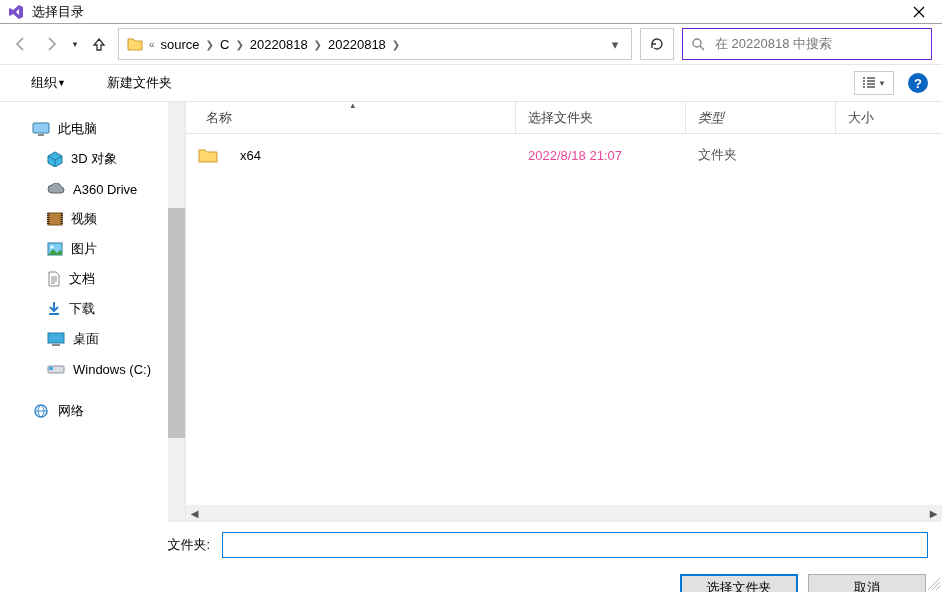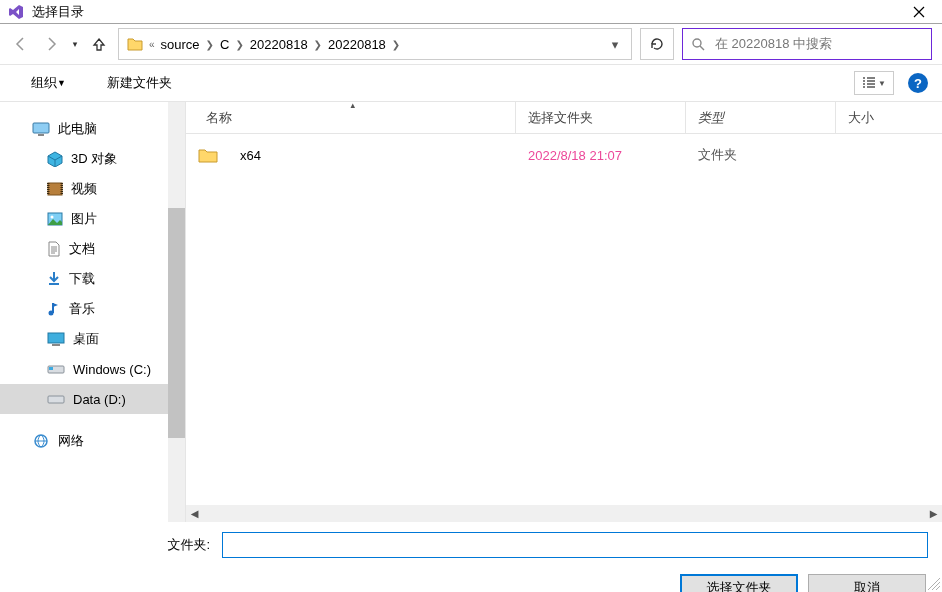--- a/index.html
+++ b/index.html
@@ -173,20 +173,28 @@
       <span>
           <svg width="16" height="16" viewBox="0 0 16 16">
             <path d="M8 1 L15 5 L15 12 L8 16 L1 12 L1 5 Z" fill="#3fb5e2" stroke="#2178a3"></path>
             <path d="M1 5 L8 9 L15 5 M8 9 L8 16" stroke="#2178a3" fill="none"></path>
           </svg>
         </span>
       <span class="txt">3D 对象</span>
     </div>
     <div class="sbitem level1">
       <span>
+          <svg width="18" height="12" viewBox="0 0 18 12">
+            <path d="M5 10 a4 4 0 0 1 0-8 a5 5 0 0 1 9 2 a3 3 0 0 1 0 6 Z" fill="#9aa5af" stroke="#5a646d"></path>
+          </svg>
+        </span>
+      <span class="txt">A360 Drive</span>
+    </div>
+    <div class="sbitem level1">
+      <span>
           <svg width="16" height="14" viewBox="0 0 16 14">
             <rect x="1" y="1" width="14" height="12" fill="#b77f3c" stroke="#7a521f"></rect>
             <path d="M1 1 L1 13 M15 1 L15 13" stroke="#3a2a12" stroke-width="3" stroke-dasharray="1 1"></path>
           </svg>
         </span>
       <span class="txt">视频</span>
     </div>
     <div class="sbitem level1">
       <span>
           <svg width="16" height="14" viewBox="0 0 16 14">
@@ -210,53 +218,35 @@
       <span>
           <svg width="14" height="16" viewBox="0 0 14 16">
             <path d="M7 1 L7 9 M3 6 L7 10 L11 6" stroke="#2a7ec9" stroke-width="2" fill="none"></path>
             <path d="M2 13 L12 13" stroke="#2a7ec9" stroke-width="2"></path>
           </svg>
         </span>
       <span class="txt">下载</span>
     </div>
     <div class="sbitem level1">
       <span>
-          <svg width="14" height="16" viewBox="0 0 14 16">
-            <path d="M6 2 L6 12" stroke="#1f6fc3" stroke-width="2"></path>
-            <circle cx="4" cy="12" r="2.5" fill="#1f6fc3"></circle>
-            <path d="M6 2 L11 4 L6 6" fill="#1f6fc3"></path>
-          </svg>
-        </span>
-      <span class="txt">音乐</span>
-    </div>
-    <div class="sbitem level1">
-      <span>
           <svg width="18" height="14" viewBox="0 0 18 14">
             <rect x="1" y="1" width="16" height="10" fill="#3faede" stroke="#2178a3"></rect>
             <rect x="5" y="12" width="8" height="2" fill="#888"></rect>
           </svg>
         </span>
       <span class="txt">桌面</span>
     </div>
     <div class="sbitem level1">
       <span>
           <svg width="18" height="12" viewBox="0 0 18 12">
             <rect x="1" y="3" width="16" height="7" rx="1" fill="#d9dde2" stroke="#8a929a"></rect>
             <rect x="2" y="4" width="4" height="3" fill="#3daae0"></rect>
           </svg>
         </span>
       <span class="txt">Windows (C:)</span>
-    </div>
-    <div class="sbitem level1 sel">
-      <span>
-          <svg width="18" height="12" viewBox="0 0 18 12">
-            <rect x="1" y="3" width="16" height="7" rx="1" fill="#d9dde2" stroke="#8a929a"></rect>
-          </svg>
-        </span>
-      <span class="txt">Data (D:)</span>
     </div>
     <div class="sbitem" style="margin-top:12px">
       <span>
           <svg width="18" height="14" viewBox="0 0 18 14">
             <circle cx="9" cy="7" r="6" fill="none" stroke="#3a8ccf" stroke-width="1.5"></circle>
             <path d="M3 7 L15 7 M9 1 C5 4 5 10 9 13 M9 1 C13 4 13 10 9 13" stroke="#3a8ccf" fill="none"></path>
           </svg>
         </span>
       <span class="txt">网络</span>
     </div>

